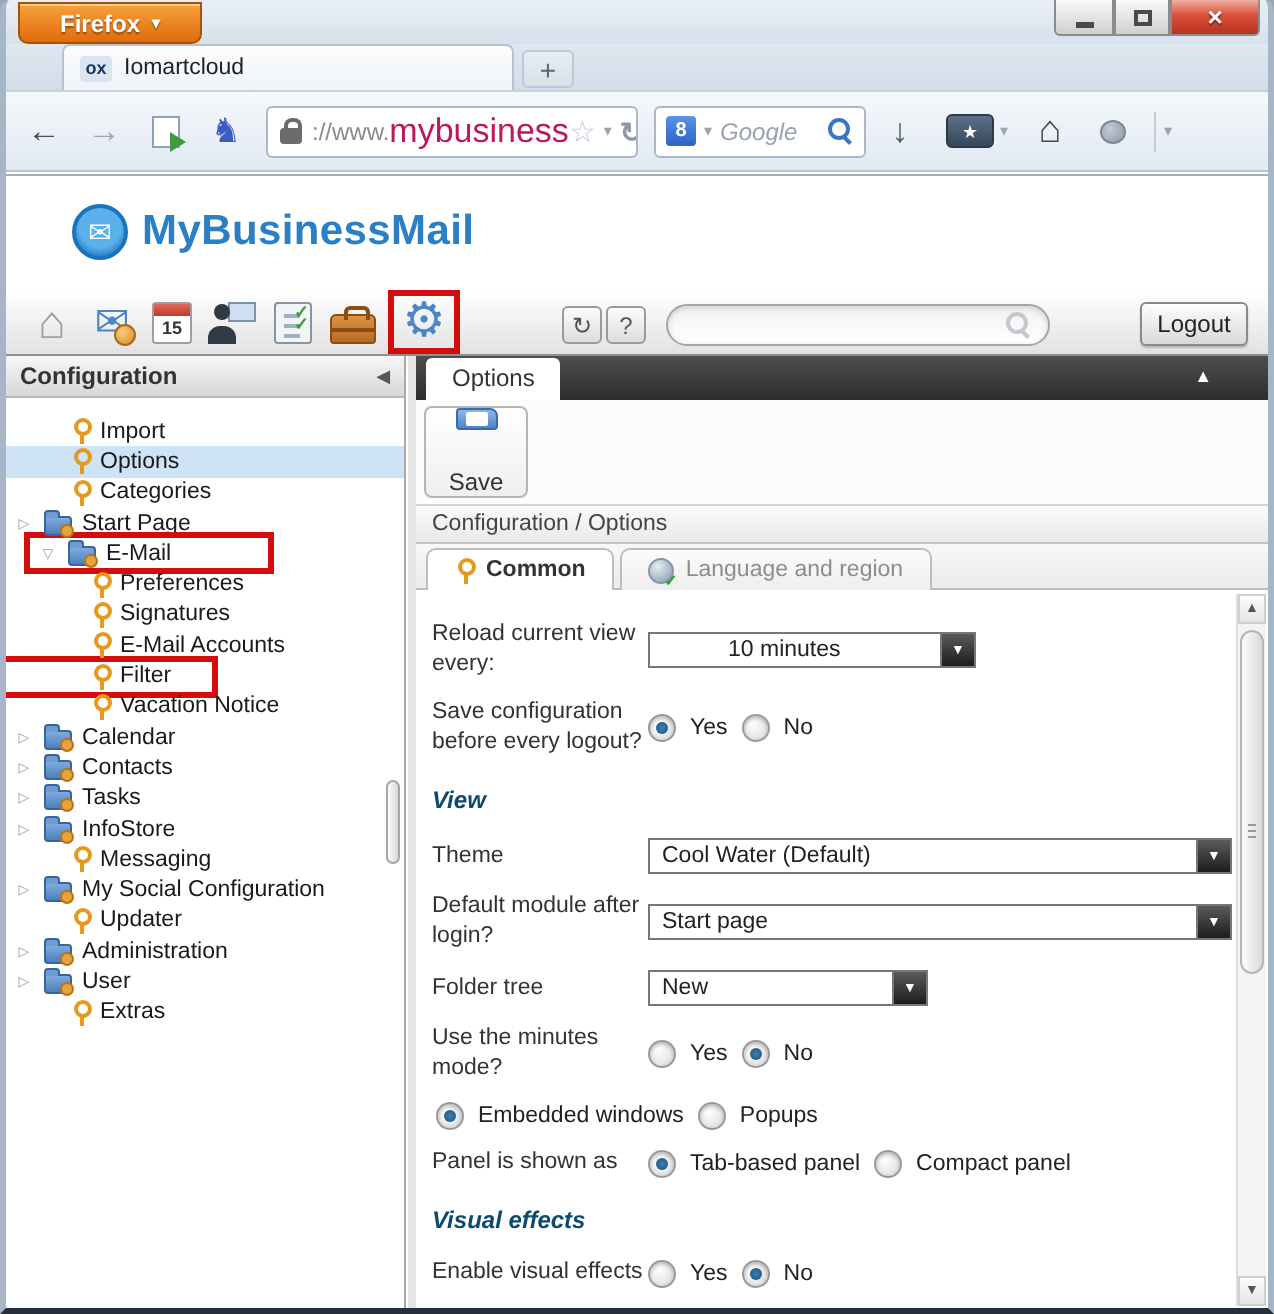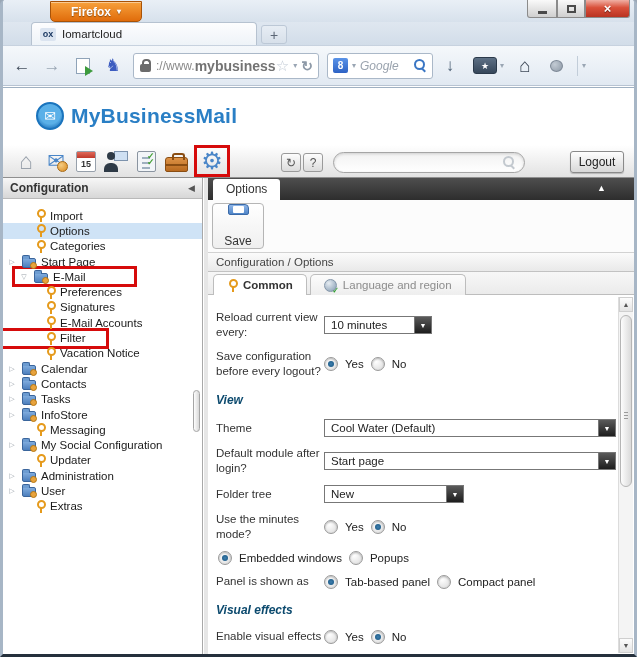--- a/index.html
+++ b/index.html
@@ -10,21 +10,21 @@
     border-left:3px solid #a7b6c6; border-right:3px solid #a7b6c6; border-bottom:3px solid #25303c;
     border-radius:5px 5px 0 0;
     background:#fff; }
 
   
   .titlebar{ position:absolute; left:0; top:0; width:100%; height:22px;
     background:linear-gradient(#e9eff6,#d7e1ec); }
   .ff-btn{ position:absolute; left:6px; top:1px; width:92px; height:21px;
     background:linear-gradient(#f7a13c,#e06c0b); border:1px solid #a85206; border-radius:0 0 5px 5px;
     color:#fff; font-size:12px; font-weight:bold; display:flex; align-items:center; justify-content:center; gap:6px;
-    text-shadow:0 1px 1px rgba(0,0,0,.4); box-shadow:inset 0 1px 0 rgba(255,255,255,.45);margin-left:41px;}
+    text-shadow:0 1px 1px rgba(0,0,0,.4); box-shadow:inset 0 1px 0 rgba(255,255,255,.45);}
   .ff-caret{ font-size:8px; }
   .win-controls{ position:absolute; right:4px; top:0; display:flex; }
   .wc{ height:18px; border:1px solid #8b8b8b; border-top:none; background:linear-gradient(#fafafa,#cfcfcf);
     display:flex; align-items:center; justify-content:center; }
   .wc-min{ width:30px; border-radius:0 0 0 3px; }
   .wc-min i{ display:block; width:9px; height:3px; background:#4a4a4a; margin-top:7px;}
   .wc-max{ width:28px; }
   .wc-max i{ display:block; width:9px; height:8px; border:2px solid #4a4a4a; }
   .wc-close{ width:45px; border-radius:0 0 3px 0; background:linear-gradient(#f0b0a4,#d9503a 45%,#b93321);
     color:#fff; font-weight:bold; font-size:13px; text-shadow:0 1px 1px rgba(0,0,0,.5);}
@@ -51,21 +51,21 @@
   .page-ico{ position:relative; width:14px; height:16px; background:#fff; border:1px solid #8fa3b8; margin:0 9px; }
   .page-ico::after{ content:''; position:absolute; right:-4px; bottom:-3px; border-left:8px solid #3d9b3d;
     border-top:5px solid transparent; border-bottom:5px solid transparent; }
   .seahorse{ font-size:17px; color:#3c5cc0; width:28px; text-align:center; }
   .urlbar{ width:186px; height:26px; background:#fff; border:1px solid #aab8c8; border-radius:3px;
     display:flex; align-items:center; padding:0 5px; margin-left:6px; overflow:hidden; }
   .lock{ position:relative; width:11px; height:8px; background:#6b6b6b; border-radius:2px; margin:4px 5px 0 1px; flex:none;}
   .lock::before{ content:''; position:absolute; top:-5px; left:2px; width:5px; height:5px;
     border:2px solid #6b6b6b; border-bottom:none; border-radius:4px 4px 0 0; }
   .url-prefix{ color:#8a8a8a; font-size:12px; white-space:nowrap; }
-  .url-host{ color:#737373; font-size:14px; font-weight:bold; white-space:nowrap; }
+  .url-host{ color:#be185d; font-size:17px; font-weight:normal; white-space:nowrap; }
   .url-right{ display:flex; align-items:center; gap:4px; margin-left:auto; flex:none; }
   .star{ color:#c2cbd6; font-size:15px; }
   .sm-caret{ color:#9aa6b4; font-size:8px; }
   .reload-ic{ color:#8d99a7; font-size:14px; font-weight:bold; }
   .searchbox{ width:106px; height:26px; background:#fff; border:1px solid #aab8c8; border-radius:3px;
     display:flex; align-items:center; gap:4px; padding:0 5px; margin-left:8px; }
   .g8{ width:15px; height:15px; background:linear-gradient(#5a93e8,#2d62c4); border-radius:2px; color:#fff;
     font-size:10px; font-weight:bold; display:flex; align-items:center; justify-content:center; flex:none;}
   .g-name{ font-style:italic; color:#9aa3ae; font-size:12px; }
   .mag{ position:relative; width:13px; height:13px; margin-left:auto; flex:none;}
@@ -189,21 +189,21 @@
 
   .content{ position:absolute; left:0; right:0; top:118px; bottom:0; overflow:hidden; padding:14px 24px 0 8px; }
   .frow{ display:flex; align-items:center; margin-bottom:9px; }
   .flabel{ width:106px; flex:none; font-size:11.5px; color:#333; line-height:15px; }
   .fctrl{ display:flex; align-items:center; gap:7px; margin-left:2px; }
   .sect{ font-size:12px; font-weight:bold; font-style:italic; color:#0c4a6e; margin:14px 0 12px 0; }
   .ox-select{ display:inline-flex; align-items:stretch; height:18px; border:1px solid #777; background:#fff; }
   .ox-select .val{ font-size:11.5px; color:#222; padding:2px 6px; flex:1; white-space:nowrap; overflow:hidden; }
   .ox-select .dd{ width:17px; flex:none; background:linear-gradient(#5a5a5a,#1d1d1d); color:#fff; font-size:7px;
     display:flex; align-items:center; justify-content:center; border-left:1px solid #777; }
-  .w-narrow{ width:108px; } .w-wide{ width:292px; } .w-mini{ width:140px; }
+  .w-narrow{ width:164px;padding-left:33px; } .w-wide{ width:292px; } .w-mini{ width:140px; }
   .radio{ position:relative; width:14px; height:14px; border-radius:50%; flex:none;
     background:radial-gradient(circle at 35% 30%, #ffffff, #d9d9d9); border:1px solid #9a9a9a;
     box-shadow:inset 0 1px 2px rgba(0,0,0,.25); }
   .radio.checked::after{ content:''; position:absolute; left:3px; top:3px; width:6px; height:6px; border-radius:50%;
     background:radial-gradient(#3f7fae,#14527e); }
   .ropt{ display:flex; align-items:center; gap:7px; font-size:11.5px; color:#222; }
 
   .scrollv{ position:absolute; top:119px; right:1px; width:15px; bottom:1px; background:#f4f4f4; border-left:1px solid #dcdcdc; }
   .sarrow{ position:absolute; left:0; width:14px; height:15px; color:#555; font-size:7px;
     display:flex; align-items:center; justify-content:center; background:linear-gradient(#fcfcfc,#e4e4e4); border:1px solid #cfcfcf; }

